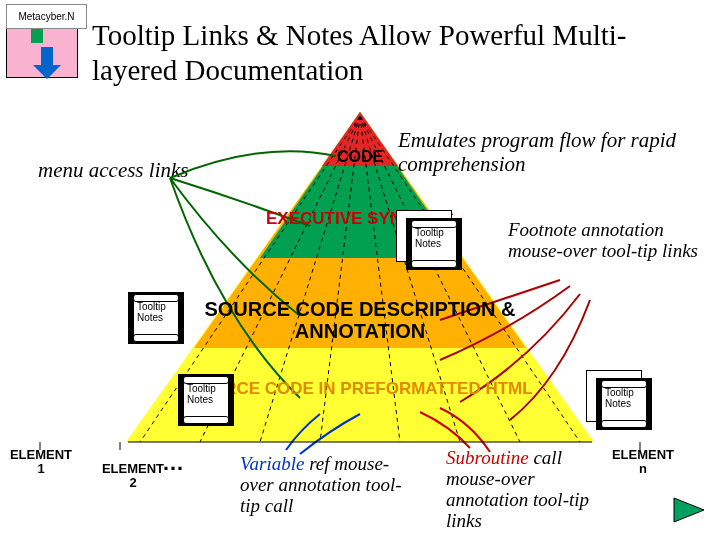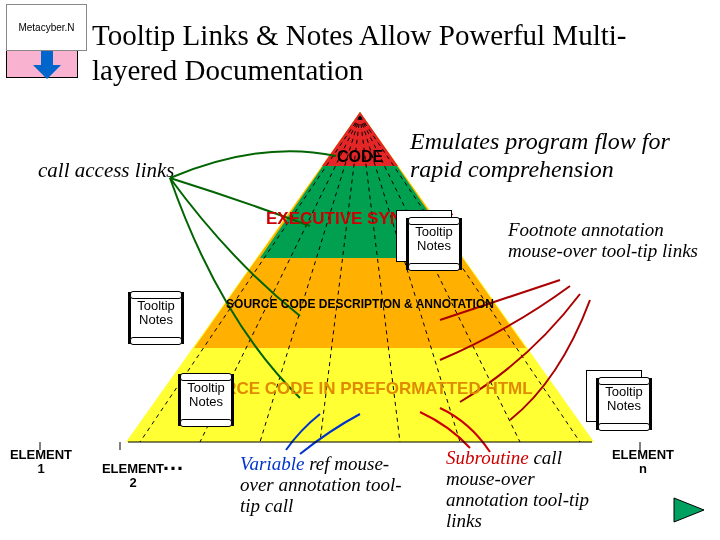--- a/index.html
+++ b/index.html
@@ -22,21 +22,21 @@
   }
   .logo-label {
     position: absolute;
     left: 6px;
     top: 4px;
     width: 81px;
     font-size: 10px;
     font-family: Arial, sans-serif;
     background: #fff;
     border: 1px solid #888;
-    padding: 17px 2px;
+    padding: 6px 2px;
     text-align: center;
   }
   .title {
     position: absolute;
     left: 92px;
     top: 18px;
     width: 600px;
     text-align: left;
     font-size: 29px;
     line-height: 1.2;
@@ -47,24 +47,23 @@
     left: 38px;
     top: 158px;
     font-style: italic;
     font-size: 21px;
   }
   .tagline {
     position: absolute;
     left: 398px;
     top: 128px;
     font-style: italic;
-    font-size: 24px;
+    font-size: 21px;
     width: 310px;
     line-height: 1.15;
-    margin-left: 12px;
   }
   
   .tri {
     position: absolute;
     left: 50%;
     transform: translateX(-50%);
     width: 0;
     height: 0;
     border-style: solid;
   }
@@ -75,33 +74,33 @@
   .band-label {
     position: absolute;
     left: 50%;
     transform: translateX(-50%);
     text-align: center;
     font-weight: bold;
     font-family: Arial, sans-serif;
   }
   .lbl-menu { top: 148px; font-size: 16px; color: #000; }
   .lbl-exec { top: 210px; font-size: 17px; color: #cc0000; width: 200px; line-height: 1.1; }
-  .lbl-src1 { top: 298px; font-size: 12px; color: #000; width: 320px; line-height:1.1; }
+  .lbl-src1 { top: 298px; font-size: 20px; color: #000; width: 320px; line-height:1.1; }
   .lbl-src2 { top: 380px; font-size: 17px; color: #e08a00; width: 360px; line-height:1.1;}
   .scroll-note {
     position: absolute;
     width: 56px;
     height: 52px;
     background: #fff;
-    border: 3px solid #000000;
-    font-family: Arial, sans-serif;
-    font-size: 13px;
+    border: 6px solid #000000;
+    font-family: Arial, sans-serif;
+    font-size: 10px;
     line-height: 1.05;
     padding: 4px 3px;
-    text-align: center;
+    text-align: left;
   }
   .scroll-note::before, .scroll-note::after {
     content:'';
     position:absolute;
     left:-1px; right:-1px;
     height:6px;
     background:#fff;
     border:1px solid #000;
     border-radius:3px;
   }
@@ -154,21 +153,21 @@
 
 <div class="logo-box">
   <svg width="72" height="72">
     <polygon points="24,36 24,18 16,18 30,4 44,18 36,18 36,36" fill="#00a050"></polygon>
     <polygon points="34,40 34,58 26,58 40,72 54,58 46,58 46,40" fill="#0066cc"></polygon>
   </svg>
 </div>
 <div class="logo-label">Metacyber.N</div>
 
 <div class="title">Tooltip Links &amp; Notes Allow Powerful Multi-layered Documentation</div>
-<div class="subtitle">call access links</div>
+<div class="subtitle">menu access links</div>
 <div class="tagline">Emulates program flow for rapid comprehension</div>
 
 <div class="tri tri4"></div>
 <div class="tri tri3"></div>
 <div class="tri tri2"></div>
 <div class="tri tri1"></div>
 
 <svg class="lines" width="720" height="540">
 
   <g stroke="#000" stroke-dasharray="4,4" stroke-width="1">

